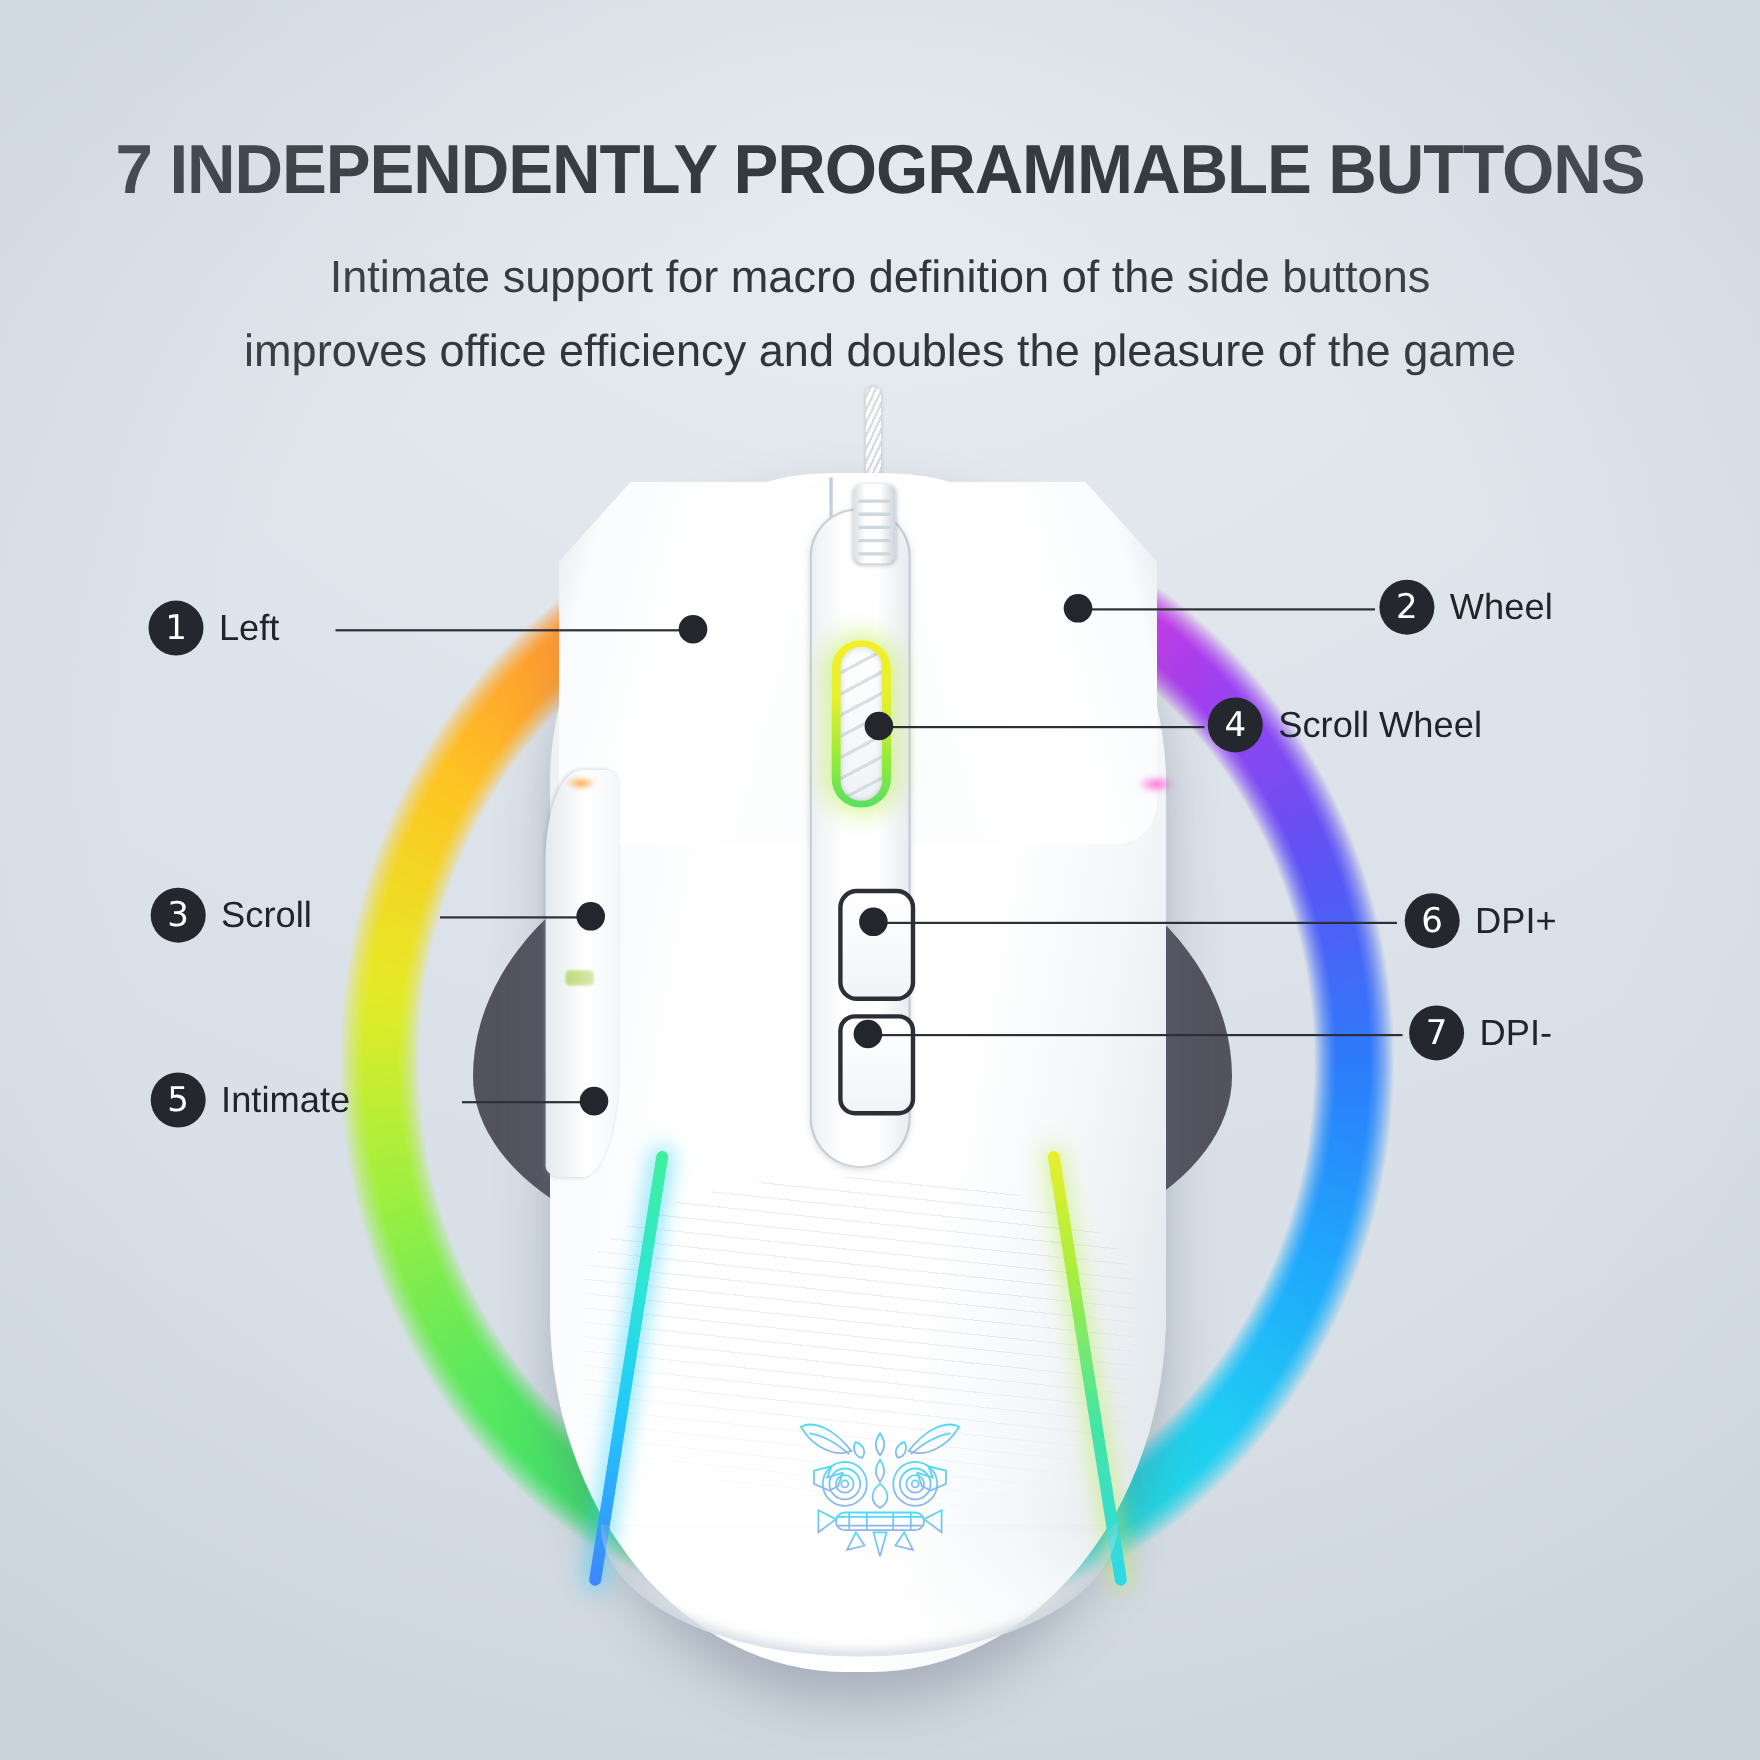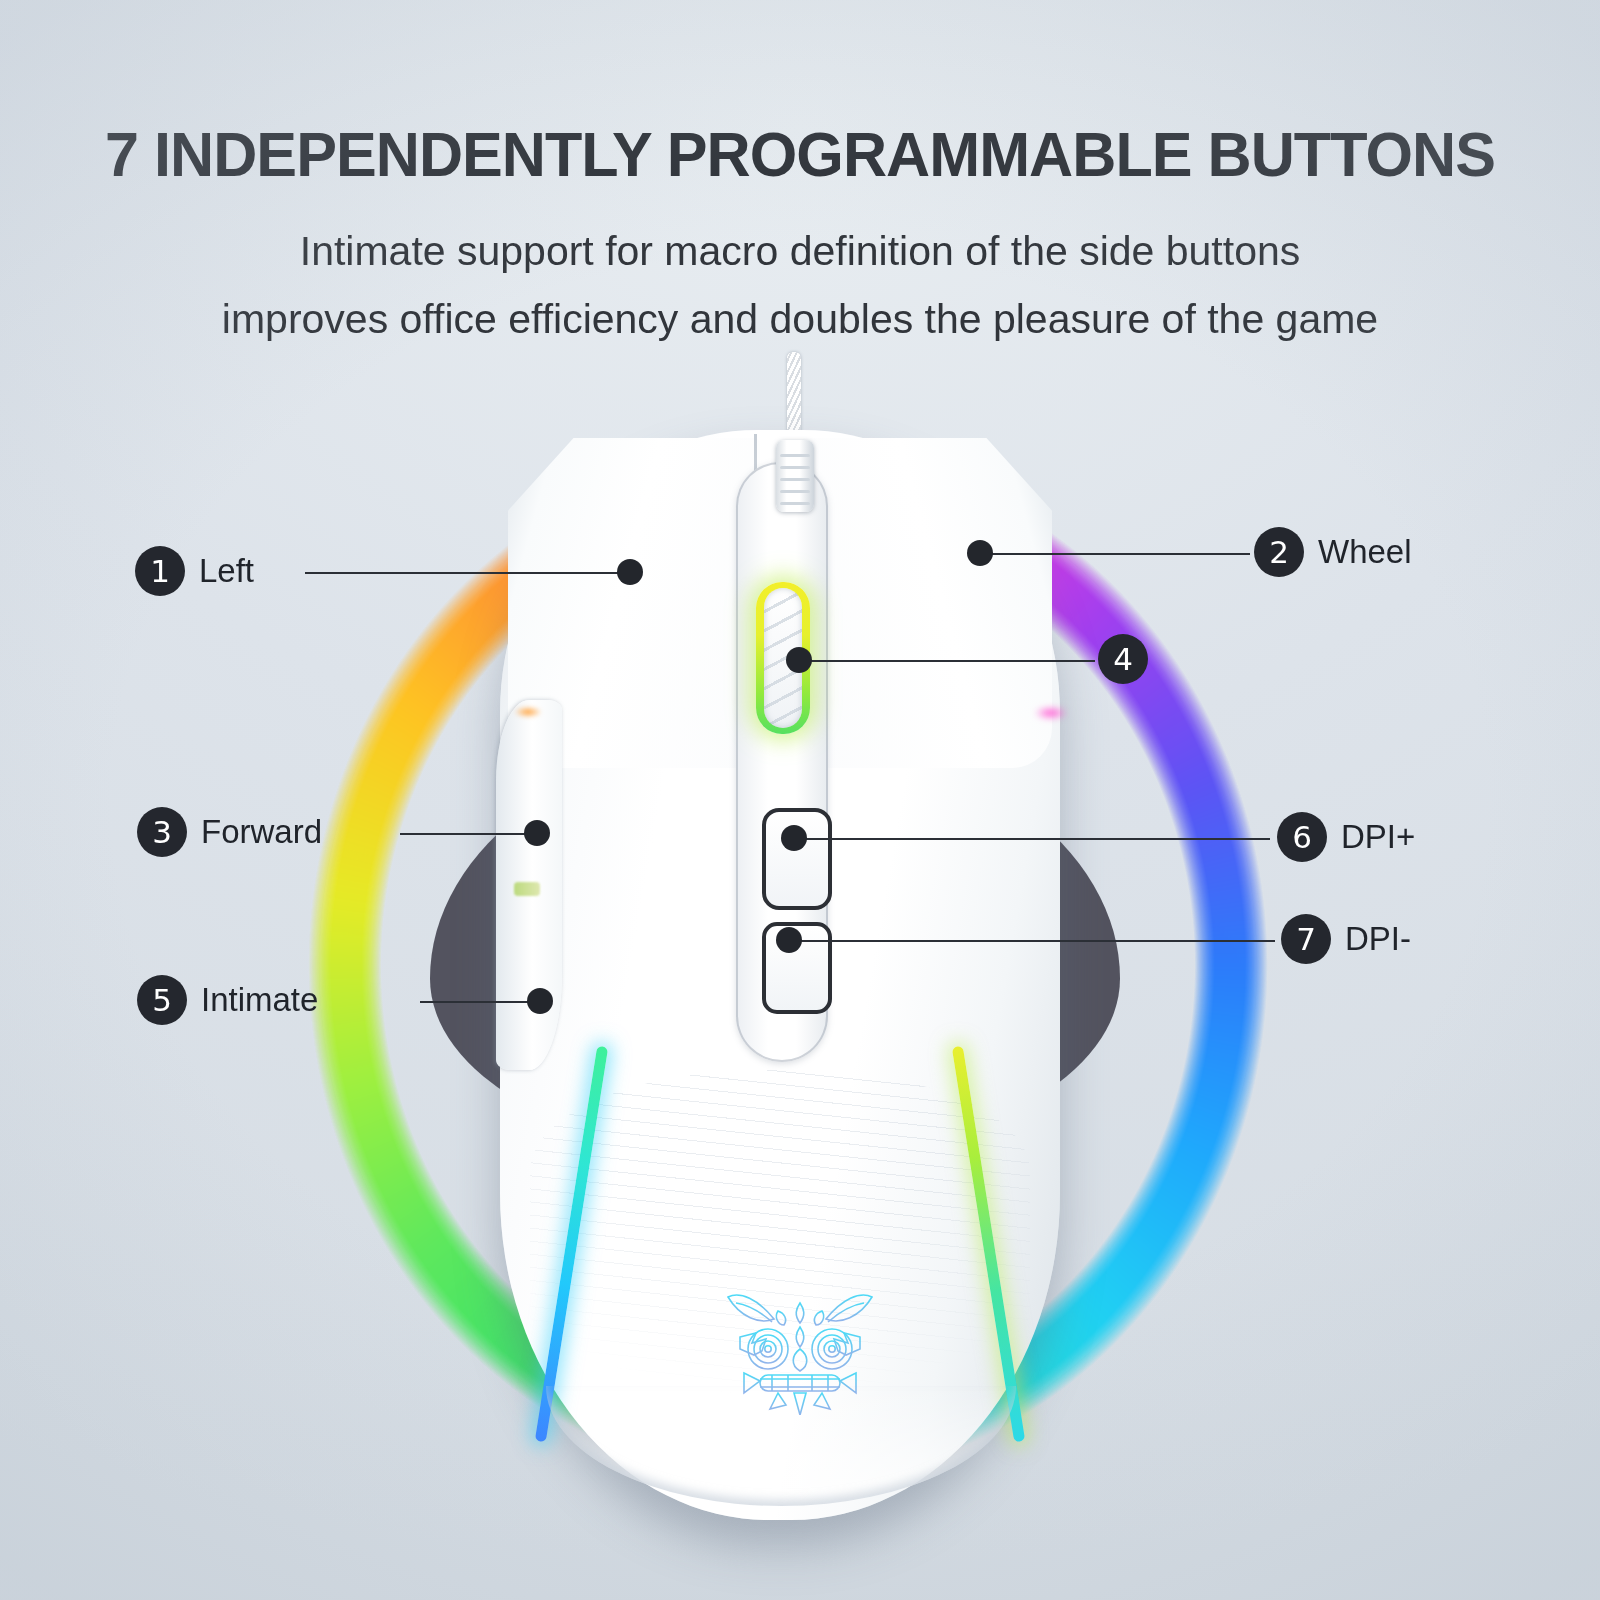--- a/index.html
+++ b/index.html
@@ -348,25 +348,26 @@
     <span class="txt">Left</span>
   </div>
 
   <div class="label" style="left:1254px;top:527px;">
     <span class="num">2</span>
     <span class="txt">Wheel</span>
   </div>
 
   <div class="label" style="left:137px;top:807px;">
     <span class="num">3</span>
-    <span class="txt">Forward</span>
+    <span class="txt">Scroll</span>
   </div>
 
   <div class="label" style="left:1098px;top:634px;">
     <span class="num">4</span>
+    <span class="txt">Scroll Wheel</span>
   </div>
 
   <div class="label" style="left:137px;top:975px;">
     <span class="num">5</span>
     <span class="txt">Intimate</span>
   </div>
 
   <div class="label" style="left:1277px;top:812px;">
     <span class="num">6</span>
     <span class="txt">DPI+</span>

